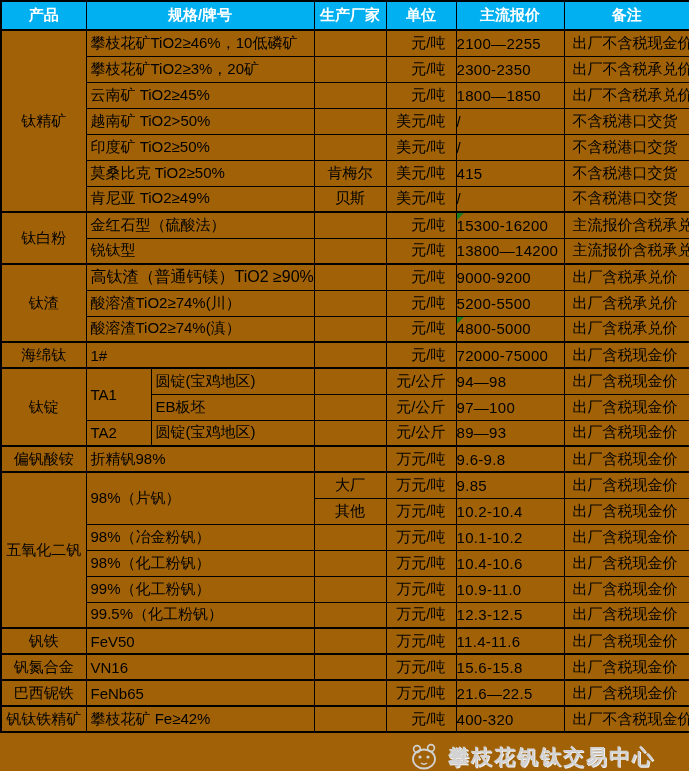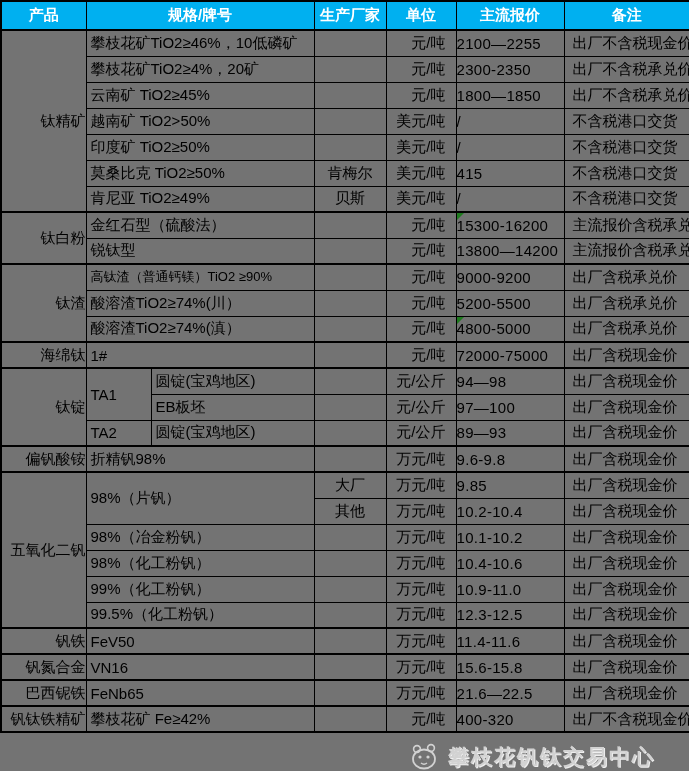--- a/index.html
+++ b/index.html
@@ -8,21 +8,21 @@
     --border:#000000;
     --marker:#1E7B1E;
     --watermark:#D2D2D2;
   }
   *{box-sizing:border-box;margin:0;padding:0;}
   body{
     background:#ffffff;
     font-family:"Liberation Sans","DejaVu Sans",sans-serif;
     color:#000;
   }
-  .page{width:689px;background:#737373;}
+  .page{width:689px;background:#a16207;}
   table{
     width:689px;
     border-collapse:collapse;
     table-layout:fixed;
     border:2px solid var(--border);
   }
   th,td{
     border:1px solid var(--border);
     overflow:hidden;
     white-space:nowrap;
@@ -32,27 +32,27 @@
   thead th{
     background:var(--header-bg);
     color:var(--header-text);
     height:29px;
     font-weight:bold;
     text-align:center;
     border-bottom:2px solid var(--border);
   }
   tbody td{height:26px;}
   tr.group-start td{border-top:2px solid var(--border);}
-  .c-product{text-align:right;}
+  .c-product{text-align:center;}
   .c-spec,.c-spec1,.c-spec2{text-align:left;padding-left:4px;margin-top:8px;}
   .c-maker{text-align:center;margin-left:17px;}
   .c-unit{text-align:right;padding-right:10px;}
   .c-price{text-align:left;letter-spacing:0.3px;}
   .c-note{text-align:left;padding-left:8px;}
-  td.small{font-size:13px;}
+  td.small{font-size:16px;}
   .tri{
     position:absolute;top:0;left:0;
     width:0;height:0;
     border-top:7px solid var(--marker);
     border-right:7px solid transparent;
   }
   .watermark{
     width:683px;
     display:flex;
     justify-content:flex-end;
@@ -96,21 +96,21 @@
     <tbody>
         <tr class="group-start">
           <td class="c-product" rowspan="7">钛精矿</td>
           <td class="c-spec" colspan="2">攀枝花矿TiO2≥46%，10低磷矿</td>
           <td class="c-maker"></td>
           <td class="c-unit">元/吨</td>
           <td class="c-price">2100—2255</td>
           <td class="c-note">出厂不含税现金价</td>
         </tr>
         <tr>
-          <td class="c-spec" colspan="2">攀枝花矿TiO2≥4%，20矿</td>
+          <td class="c-spec" colspan="2">攀枝花矿TiO2≥3%，20矿</td>
           <td class="c-maker"></td>
           <td class="c-unit">元/吨</td>
           <td class="c-price">2300-2350</td>
           <td class="c-note">出厂不含税承兑价</td>
         </tr>
         <tr>
           <td class="c-spec" colspan="2">云南矿 TiO2≥45%</td>
           <td class="c-maker"></td>
           <td class="c-unit">元/吨</td>
           <td class="c-price">1800—1850</td>

